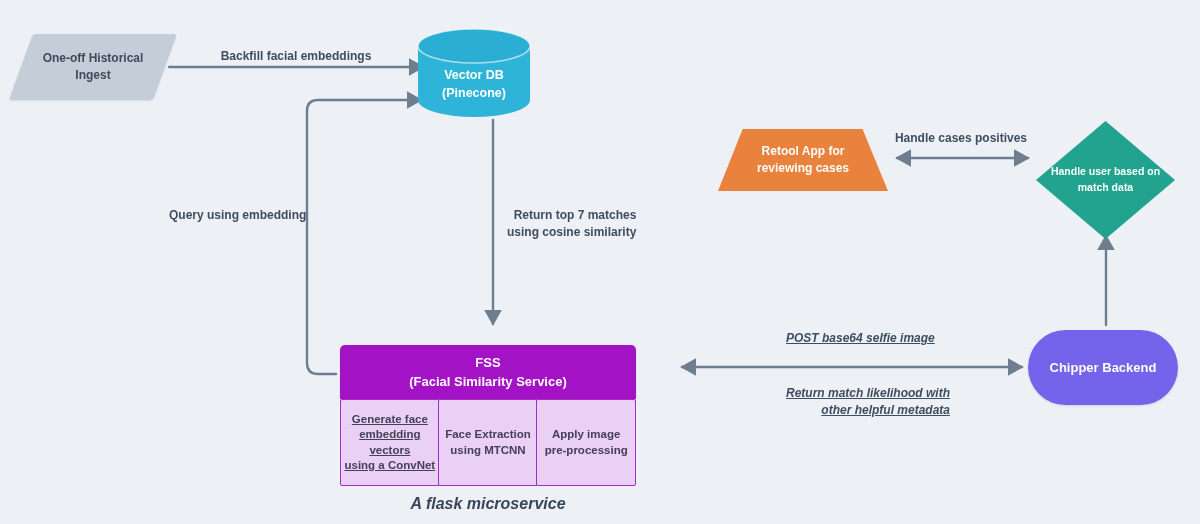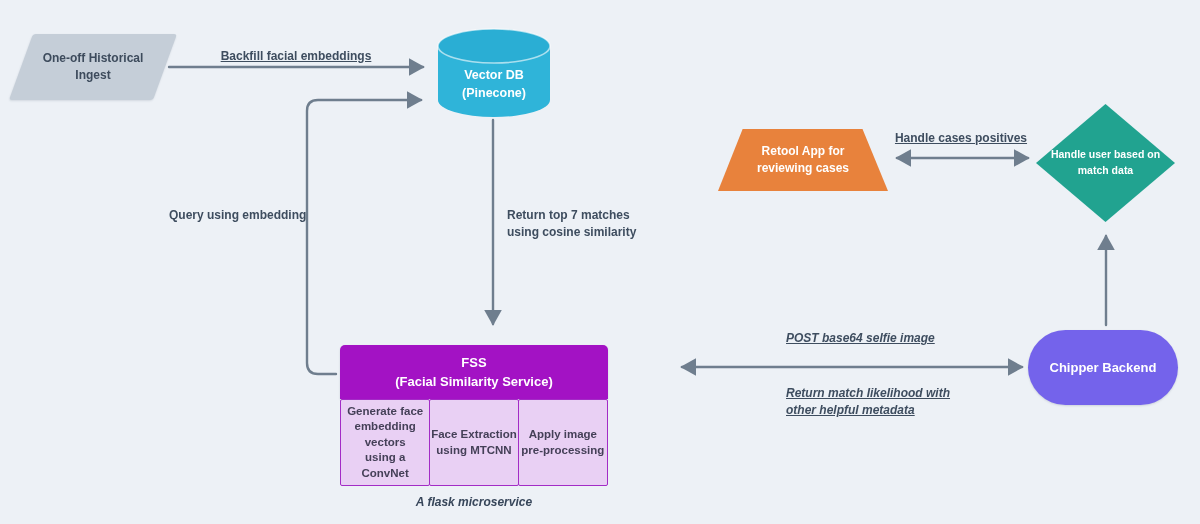--- a/index.html
+++ b/index.html
@@ -12,50 +12,50 @@
   .node{position:absolute;display:flex;align-items:center;justify-content:center;text-align:center;}
   .fill{position:absolute;left:0;top:0;right:0;bottom:0;}
   .node-text{position:relative;white-space:pre-line;z-index:2;}
 
   
   #node-ingest{left:21px;top:34px;width:144px;height:66px;}
   #node-ingest .fill{background:#c5ced8;transform:skewX(-20deg);border-radius:3px;box-shadow:0 1px 2px rgba(60,80,100,.15);}
   #node-ingest .node-text{color:#3d4b5c;font-size:12px;font-weight:600;line-height:1.4;}
 
   
-  #node-vectordb{left:436px;top:27px;width:116px;height:92px;}
+  #node-vectordb{left:416px;top:27px;width:116px;height:92px;}
   #node-vectordb svg{position:absolute;left:0;top:0;}
   #node-vectordb .node-text{color:#fff;font-size:12.5px;font-weight:600;line-height:1.45;padding-top:22px;}
 
   
   #node-retool{left:718px;top:129px;width:170px;height:62px;}
   #node-retool .fill{background:#e8823c;clip-path:polygon(14.5% 0,85% 0,100% 100%,0 100%);}
   #node-retool .node-text{color:#fff;font-size:12px;font-weight:600;line-height:1.45;}
 
   
-  #node-decision{left:1036px;top:104px;width:139px;height:118px;}
+  #node-decision{left:1036px;top:121px;width:139px;height:118px;}
   #node-decision .fill{background:#21a390;clip-path:polygon(50% 0,100% 50%,50% 100%,0 50%);}
   #node-decision .node-text{color:#fff;font-size:10.5px;font-weight:600;line-height:1.5;padding:0 12px;}
 
   
   #node-chipper{left:1028px;top:330px;width:150px;height:75px;}
   #node-chipper .fill{background:#7463eb;border-radius:38px;box-shadow:0 1px 2px rgba(60,80,100,.18);}
   #node-chipper .node-text{color:#fff;font-size:13px;font-weight:600;text-align:center;}
 
   
-  #node-fss{position:absolute;left:340px;top:345px;width:268px;}
+  #node-fss{position:absolute;left:340px;top:345px;width:296px;}
   #fss-header{height:54px;background:#a312c4;border-radius:5px 5px 0 0;display:flex;align-items:center;justify-content:center;text-align:center;color:#fff;font-size:13px;font-weight:700;line-height:1.5;white-space:pre-line;box-shadow:0 1px 2px rgba(60,80,100,.18);}
   #fss-modules{display:flex;}
   .fss-module{flex:1 1 0;height:85px;background:#e9d0f4;border:1.5px solid #a32cc6;border-radius:2px;margin-left:-1.5px;display:flex;align-items:center;justify-content:center;text-align:center;color:#454058;font-size:11.5px;font-weight:600;line-height:1.34;white-space:pre-line;}
-  .fss-module:first-child{margin-left:0;}
-  #fss-caption{margin-top:9px;text-align:center;color:#37465a;font-size:12px;font-weight:700;font-style:italic;}
+  .fss-module:first-child{margin-left:0;text-decoration:underline;}
+  #fss-caption{margin-top:9px;text-align:center;color:#37465a;font-size:16px;font-weight:700;font-style:italic;}
 
   
-  .edge-label{position:absolute;color:#3e4d5f;font-size:12px;font-weight:600;line-height:1.45;white-space:pre-line;z-index:3;}
-  .edge-label.center{text-align:center;text-decoration:underline;}
+  .edge-label{position:absolute;color:#3e4d5f;font-size:12px;font-weight:600;line-height:1.45;white-space:pre-line;z-index:3;text-align:right;}
+  .edge-label.center{text-align:center;}
   .edge-label.italic{font-style:italic;text-decoration:underline;}
   #label-backfill{left:181px;top:48px;width:230px;}
   #label-query{left:169px;top:207px;}
   #label-return-matches{left:507px;top:207px;}
   #label-false-positives{left:886px;top:130px;width:150px;}
   #label-post-selfie{left:786px;top:330px;}
   #label-return-likelihood{left:786px;top:385px;}
 </style>
 </head>
 <body>

